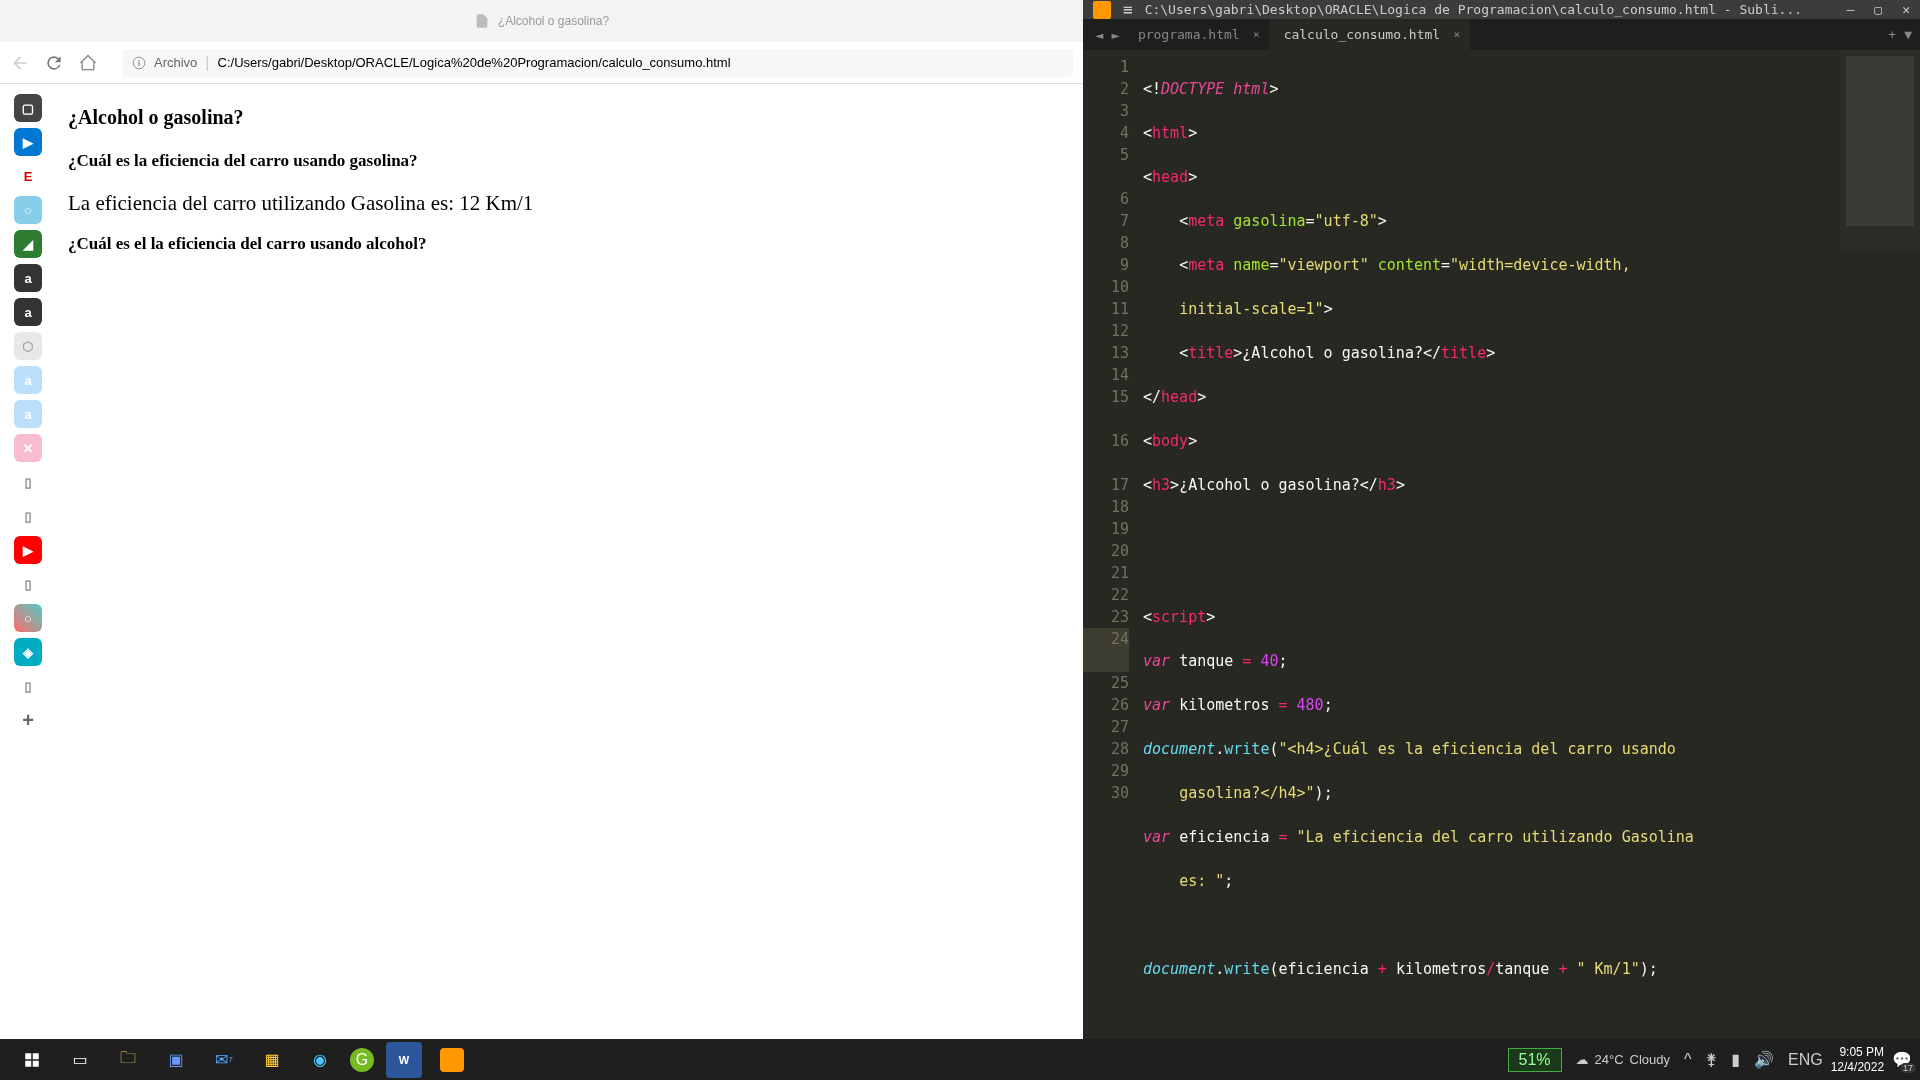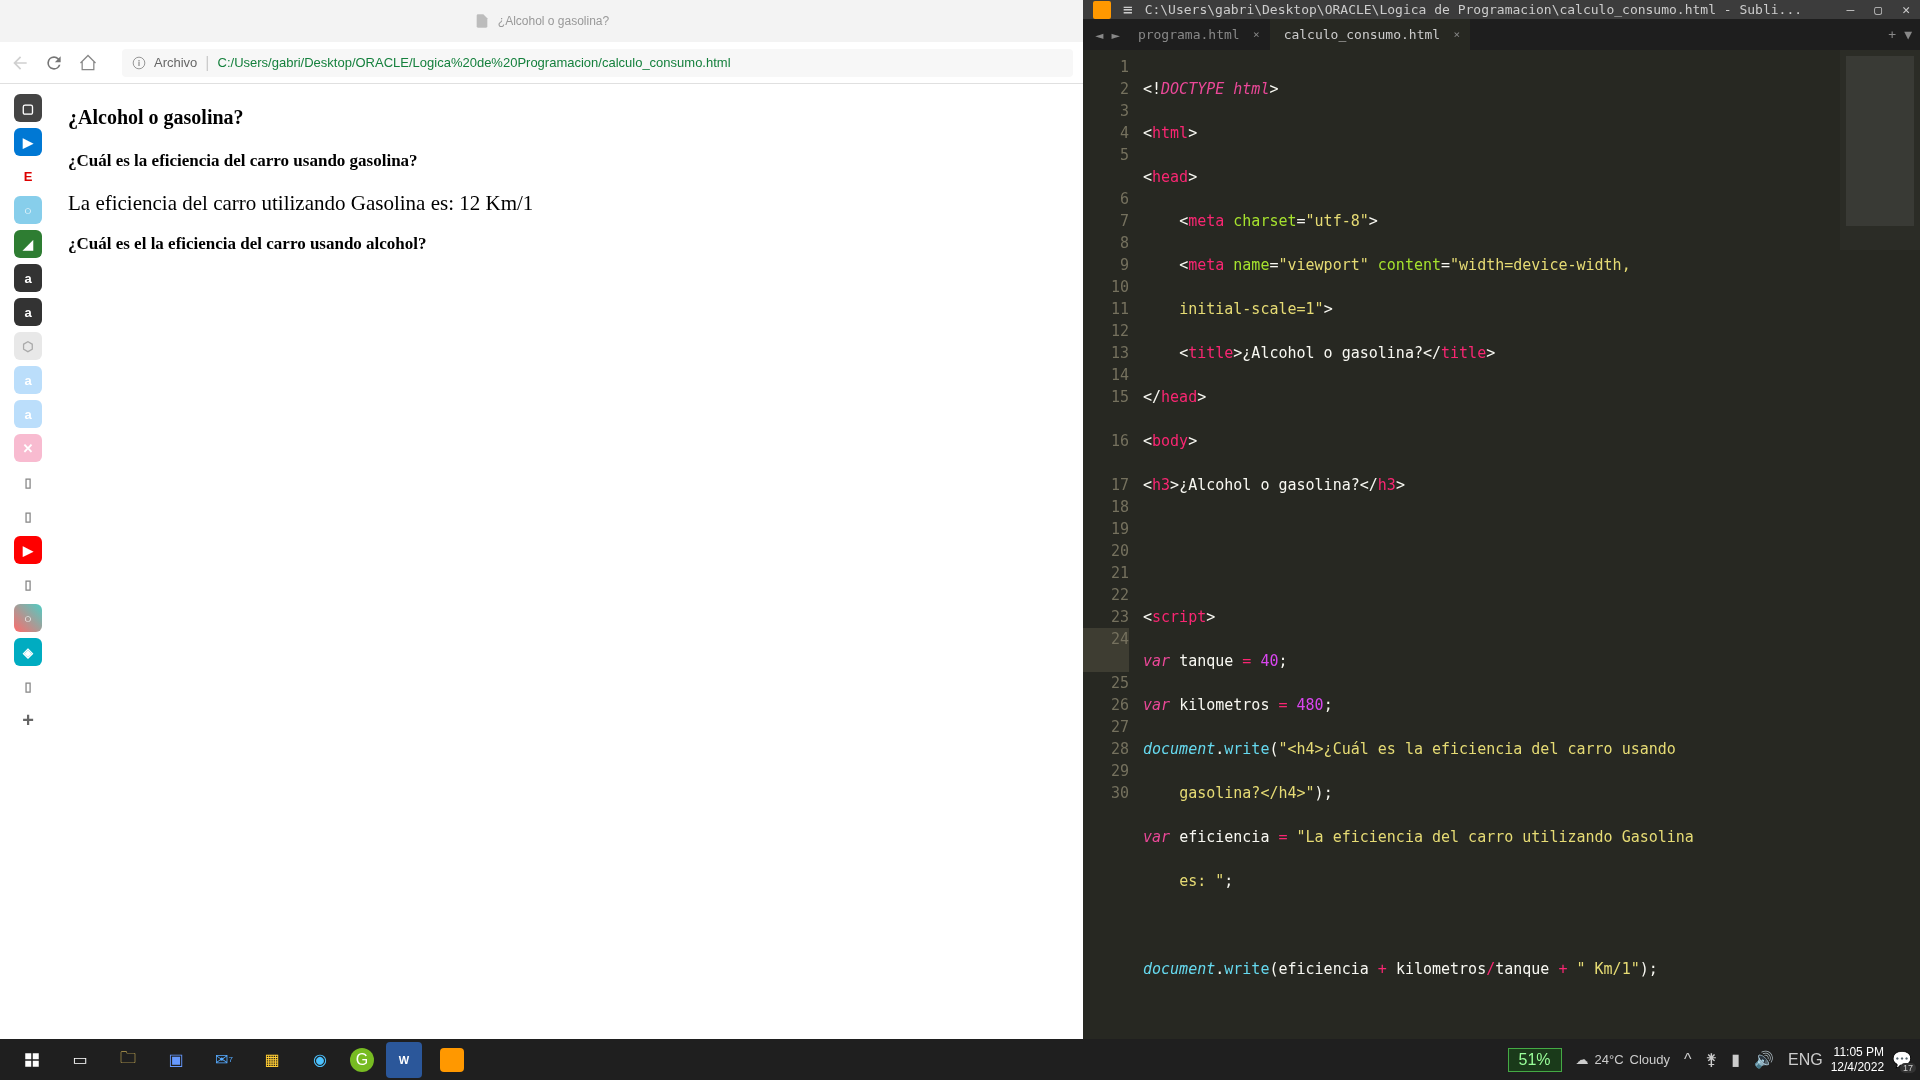--- a/index.html
+++ b/index.html
@@ -10,21 +10,21 @@
 .browser-titlebar { height: 42px; background: #f3f3f3; display: flex; align-items: center; justify-content: center; gap: 8px; }
 .browser-tab-icon { width: 16px; height: 16px; opacity: 0.6; }
 .browser-tab-text { color: #999; font-size: 12px; }
 .browser-toolbar { height: 42px; background: #fff; display: flex; align-items: center; padding: 0 10px; gap: 14px; border-bottom: 1px solid #e0e0e0; }
 .nav-btn { width: 20px; height: 20px; opacity: 0.4; cursor: default; }
 .nav-btn.active { opacity: 0.8; }
 .browser-home { width: 20px; height: 20px; opacity: 0.7; }
 .addr-bar { flex: 1; display: flex; align-items: center; background: #f7f7f7; border-radius: 4px; padding: 5px 10px; gap: 8px; margin-left: 10px; }
 .file-prefix { font-size: 13px; color: #666; }
 .addr-sep { color: #ccc; }
-.addr-path { font-size: 13px; color: #15803d; }
+.addr-path { font-size: 13px; color: #000000; }
 .browser-body { flex: 1; display: flex; }
 .sidebar { width: 56px; background: #fff; display: flex; flex-direction: column; align-items: center; padding-top: 10px; gap: 6px; }
 .sidebar-icon { width: 28px; height: 28px; border-radius: 6px; display: flex; align-items: center; justify-content: center; font-size: 13px; font-weight: bold; color: #fff; }
 .sb-box { background: #444; }
 .sb-blue { background: #0078d4; }
 .sb-skyblue { background: #87ceeb; }
 .sb-green { background: #2e7d32; }
 .sb-dark { background: #333; color: #fff; }
 .sb-gray { background: #e8e8e8; color: #aaa; }
 .sb-lightblue { background: #bbdefb; }
@@ -209,21 +209,21 @@
         <div>26</div>
         <div>27</div>
         <div>28</div>
         <div>29</div>
         <div>30</div>
     </div>
     <div class="code-col">
 <div class="code-line"><span class="tag-bracket">&lt;!</span><span class="storage">DOCTYPE</span> <span class="storage">html</span><span class="tag-bracket">&gt;</span></div>
 <div class="code-line"><span class="tag-bracket">&lt;</span><span class="tag-name">html</span><span class="tag-bracket">&gt;</span></div>
 <div class="code-line"><span class="tag-bracket">&lt;</span><span class="tag-name">head</span><span class="tag-bracket">&gt;</span></div>
-<div class="code-line">    <span class="tag-bracket">&lt;</span><span class="tag-name">meta</span> <span class="attr-name">charset</span><span class="attr-eq">=</span><span class="string">"utf-8"</span><span class="tag-bracket">&gt;</span></div>
+<div class="code-line">    <span class="tag-bracket">&lt;</span><span class="tag-name">meta</span> <span class="attr-name">gasolina</span><span class="attr-eq">=</span><span class="string">"utf-8"</span><span class="tag-bracket">&gt;</span></div>
 <div class="code-line">    <span class="tag-bracket">&lt;</span><span class="tag-name">meta</span> <span class="attr-name">name</span><span class="attr-eq">=</span><span class="string">"viewport"</span> <span class="attr-name">content</span><span class="attr-eq">=</span><span class="string">"width=device-width, </span></div>
 <div class="code-line">    <span class="string">initial-scale=1"</span><span class="tag-bracket">&gt;</span></div>
 <div class="code-line">    <span class="tag-bracket">&lt;</span><span class="tag-name">title</span><span class="tag-bracket">&gt;</span><span class="text">¿Alcohol o gasolina?</span><span class="tag-bracket">&lt;/</span><span class="tag-name">title</span><span class="tag-bracket">&gt;</span></div>
 <div class="code-line"><span class="tag-bracket">&lt;/</span><span class="tag-name">head</span><span class="tag-bracket">&gt;</span></div>
 <div class="code-line"><span class="tag-bracket">&lt;</span><span class="tag-name">body</span><span class="tag-bracket">&gt;</span></div>
 <div class="code-line"><span class="tag-bracket">&lt;</span><span class="tag-name">h3</span><span class="tag-bracket">&gt;</span><span class="text">¿Alcohol o gasolina?</span><span class="tag-bracket">&lt;/</span><span class="tag-name">h3</span><span class="tag-bracket">&gt;</span></div>
 <div class="code-line"></div>
 <div class="code-line"></div>
 <div class="code-line"><span class="tag-bracket">&lt;</span><span class="tag-name">script</span><span class="tag-bracket">&gt;</span></div>
 <div class="code-line"><span class="storage">var</span> <span class="varname">tanque</span> <span class="op">=</span> <span class="number">40</span><span class="semi">;</span></div>
@@ -278,17 +278,17 @@
     <span>Cloudy</span>
   </div>
   <div class="task-tray">
     <span>^</span>
     <span>⚵</span>
     <span>▮</span>
     <span>🔊</span>
     <span>ENG</span>
   </div>
   <div class="task-clock">
-    <div>11:05 PM</div>
+    <div>9:05 PM</div>
     <div>12/4/2022</div>
   </div>
   <div class="task-notif">💬<span class="notif-badge">17</span></div>
 </div>
 
 </body></html>

